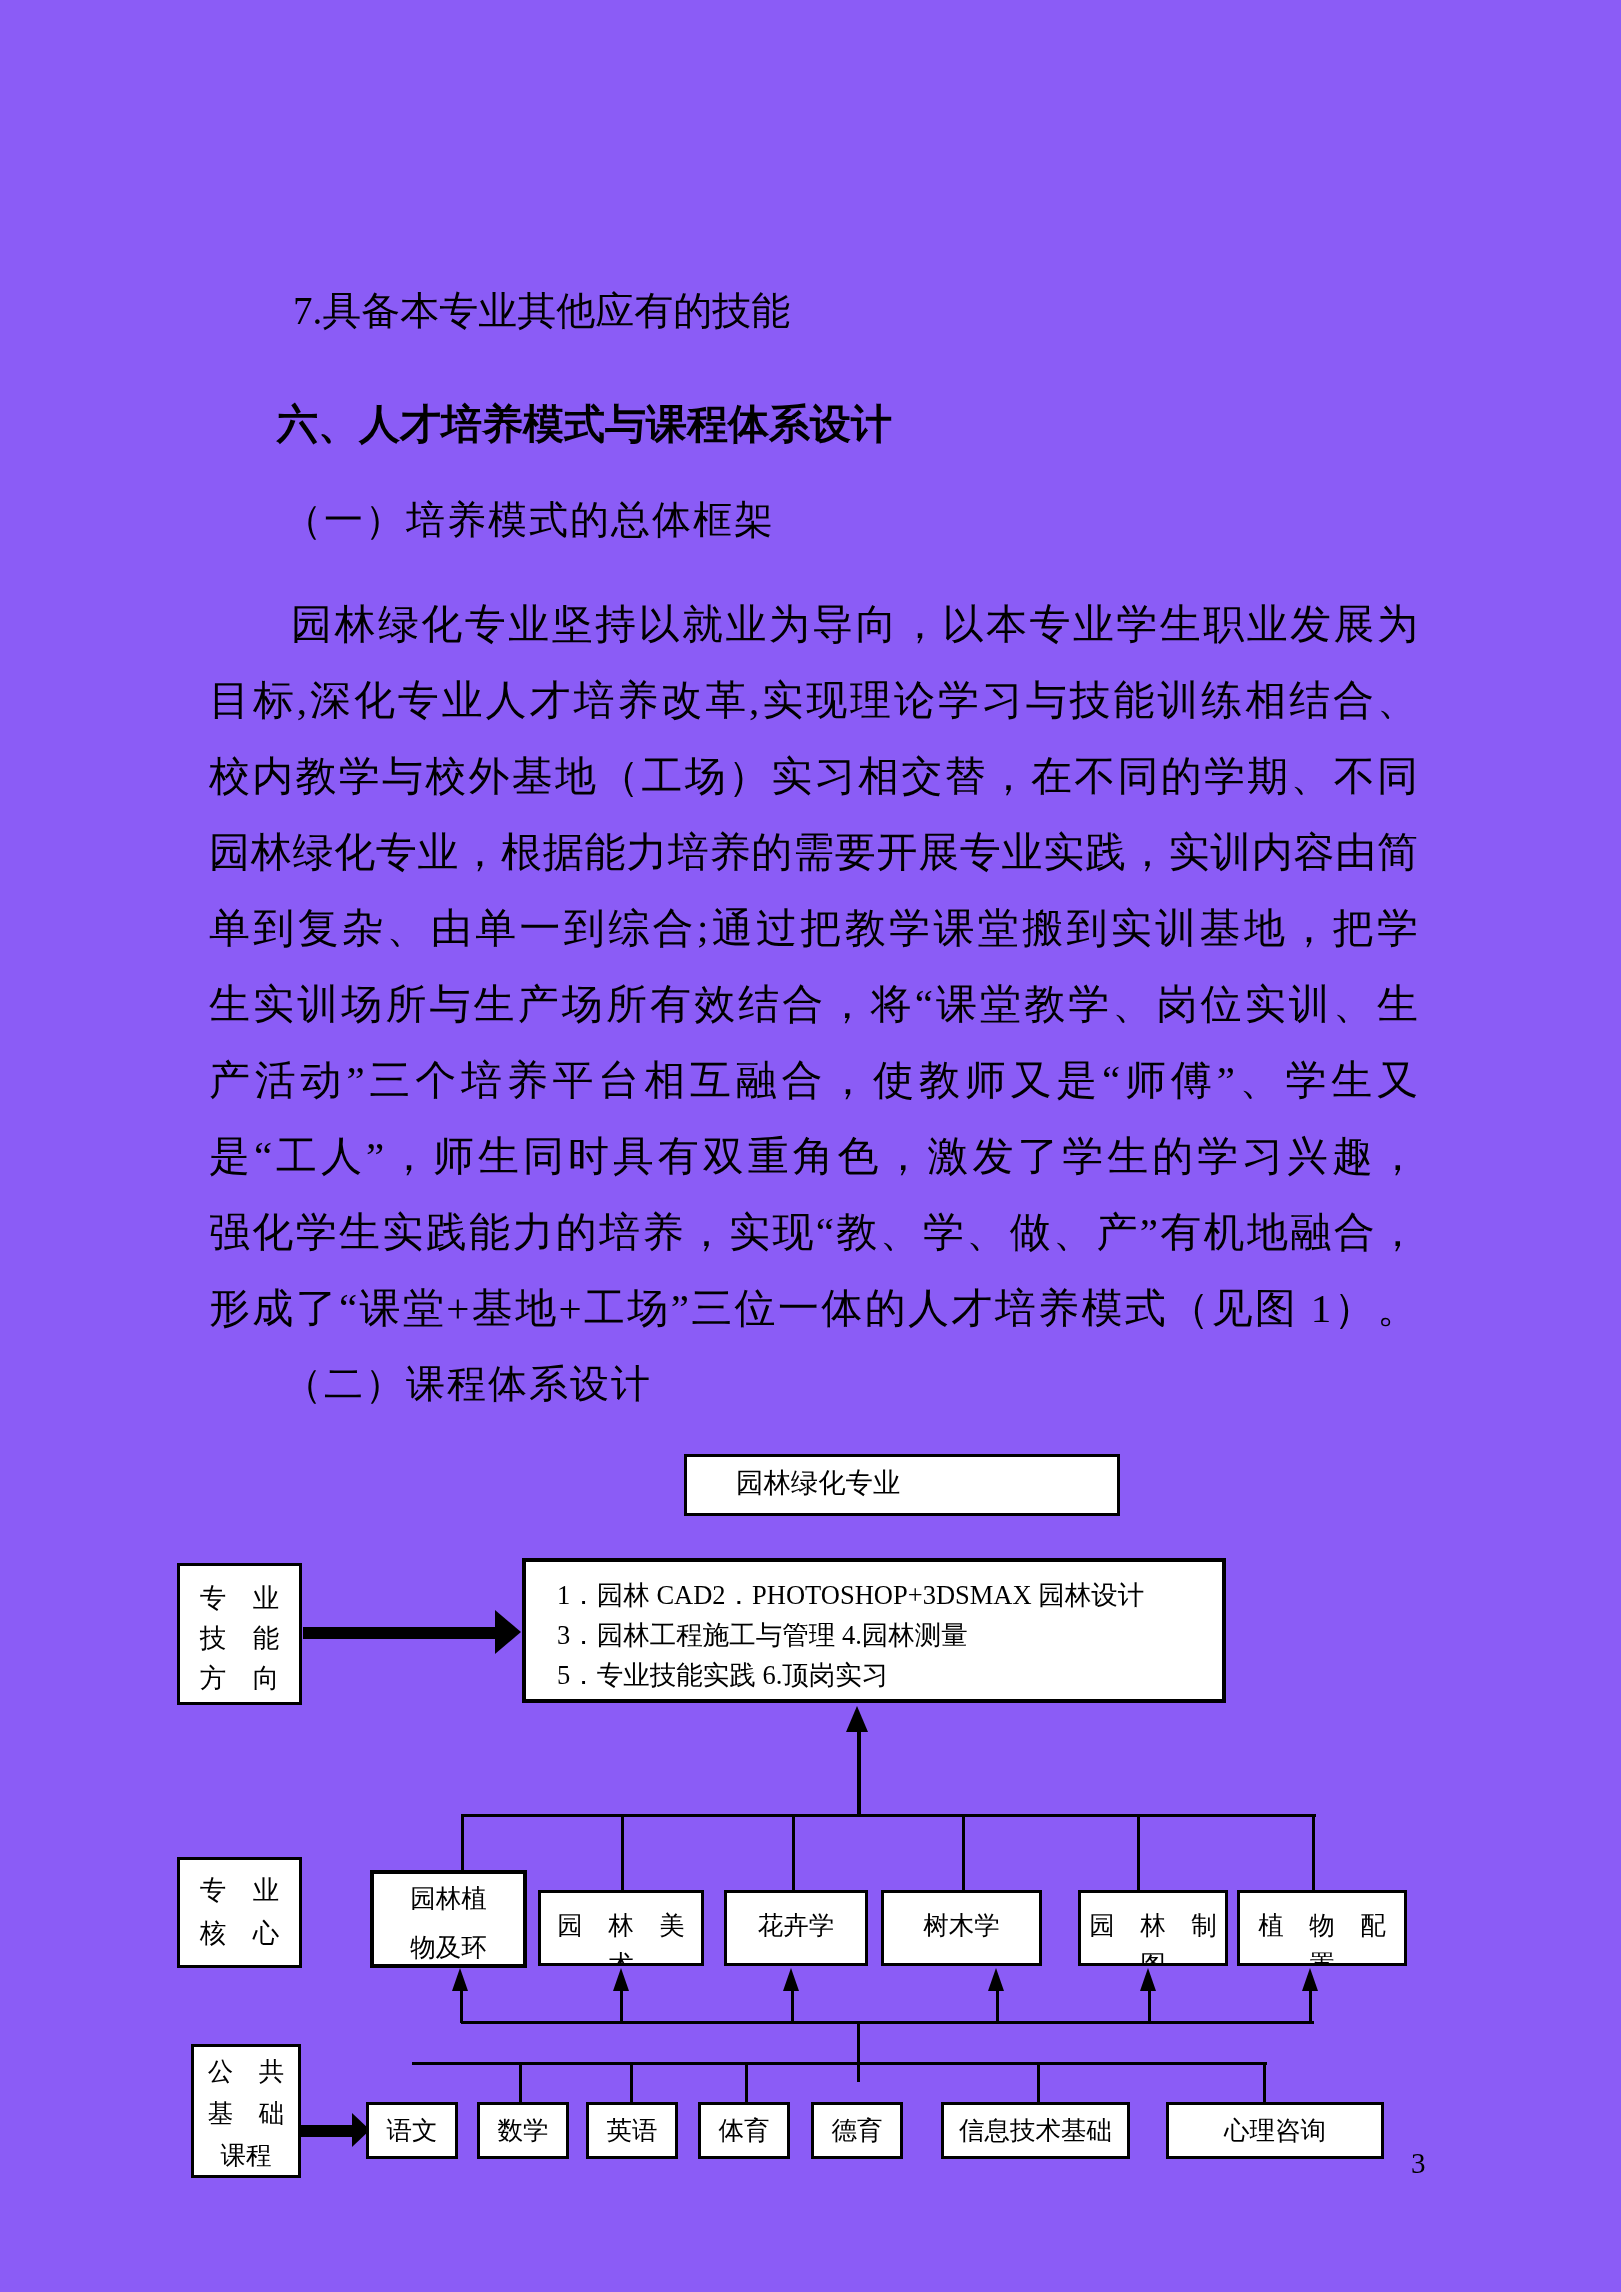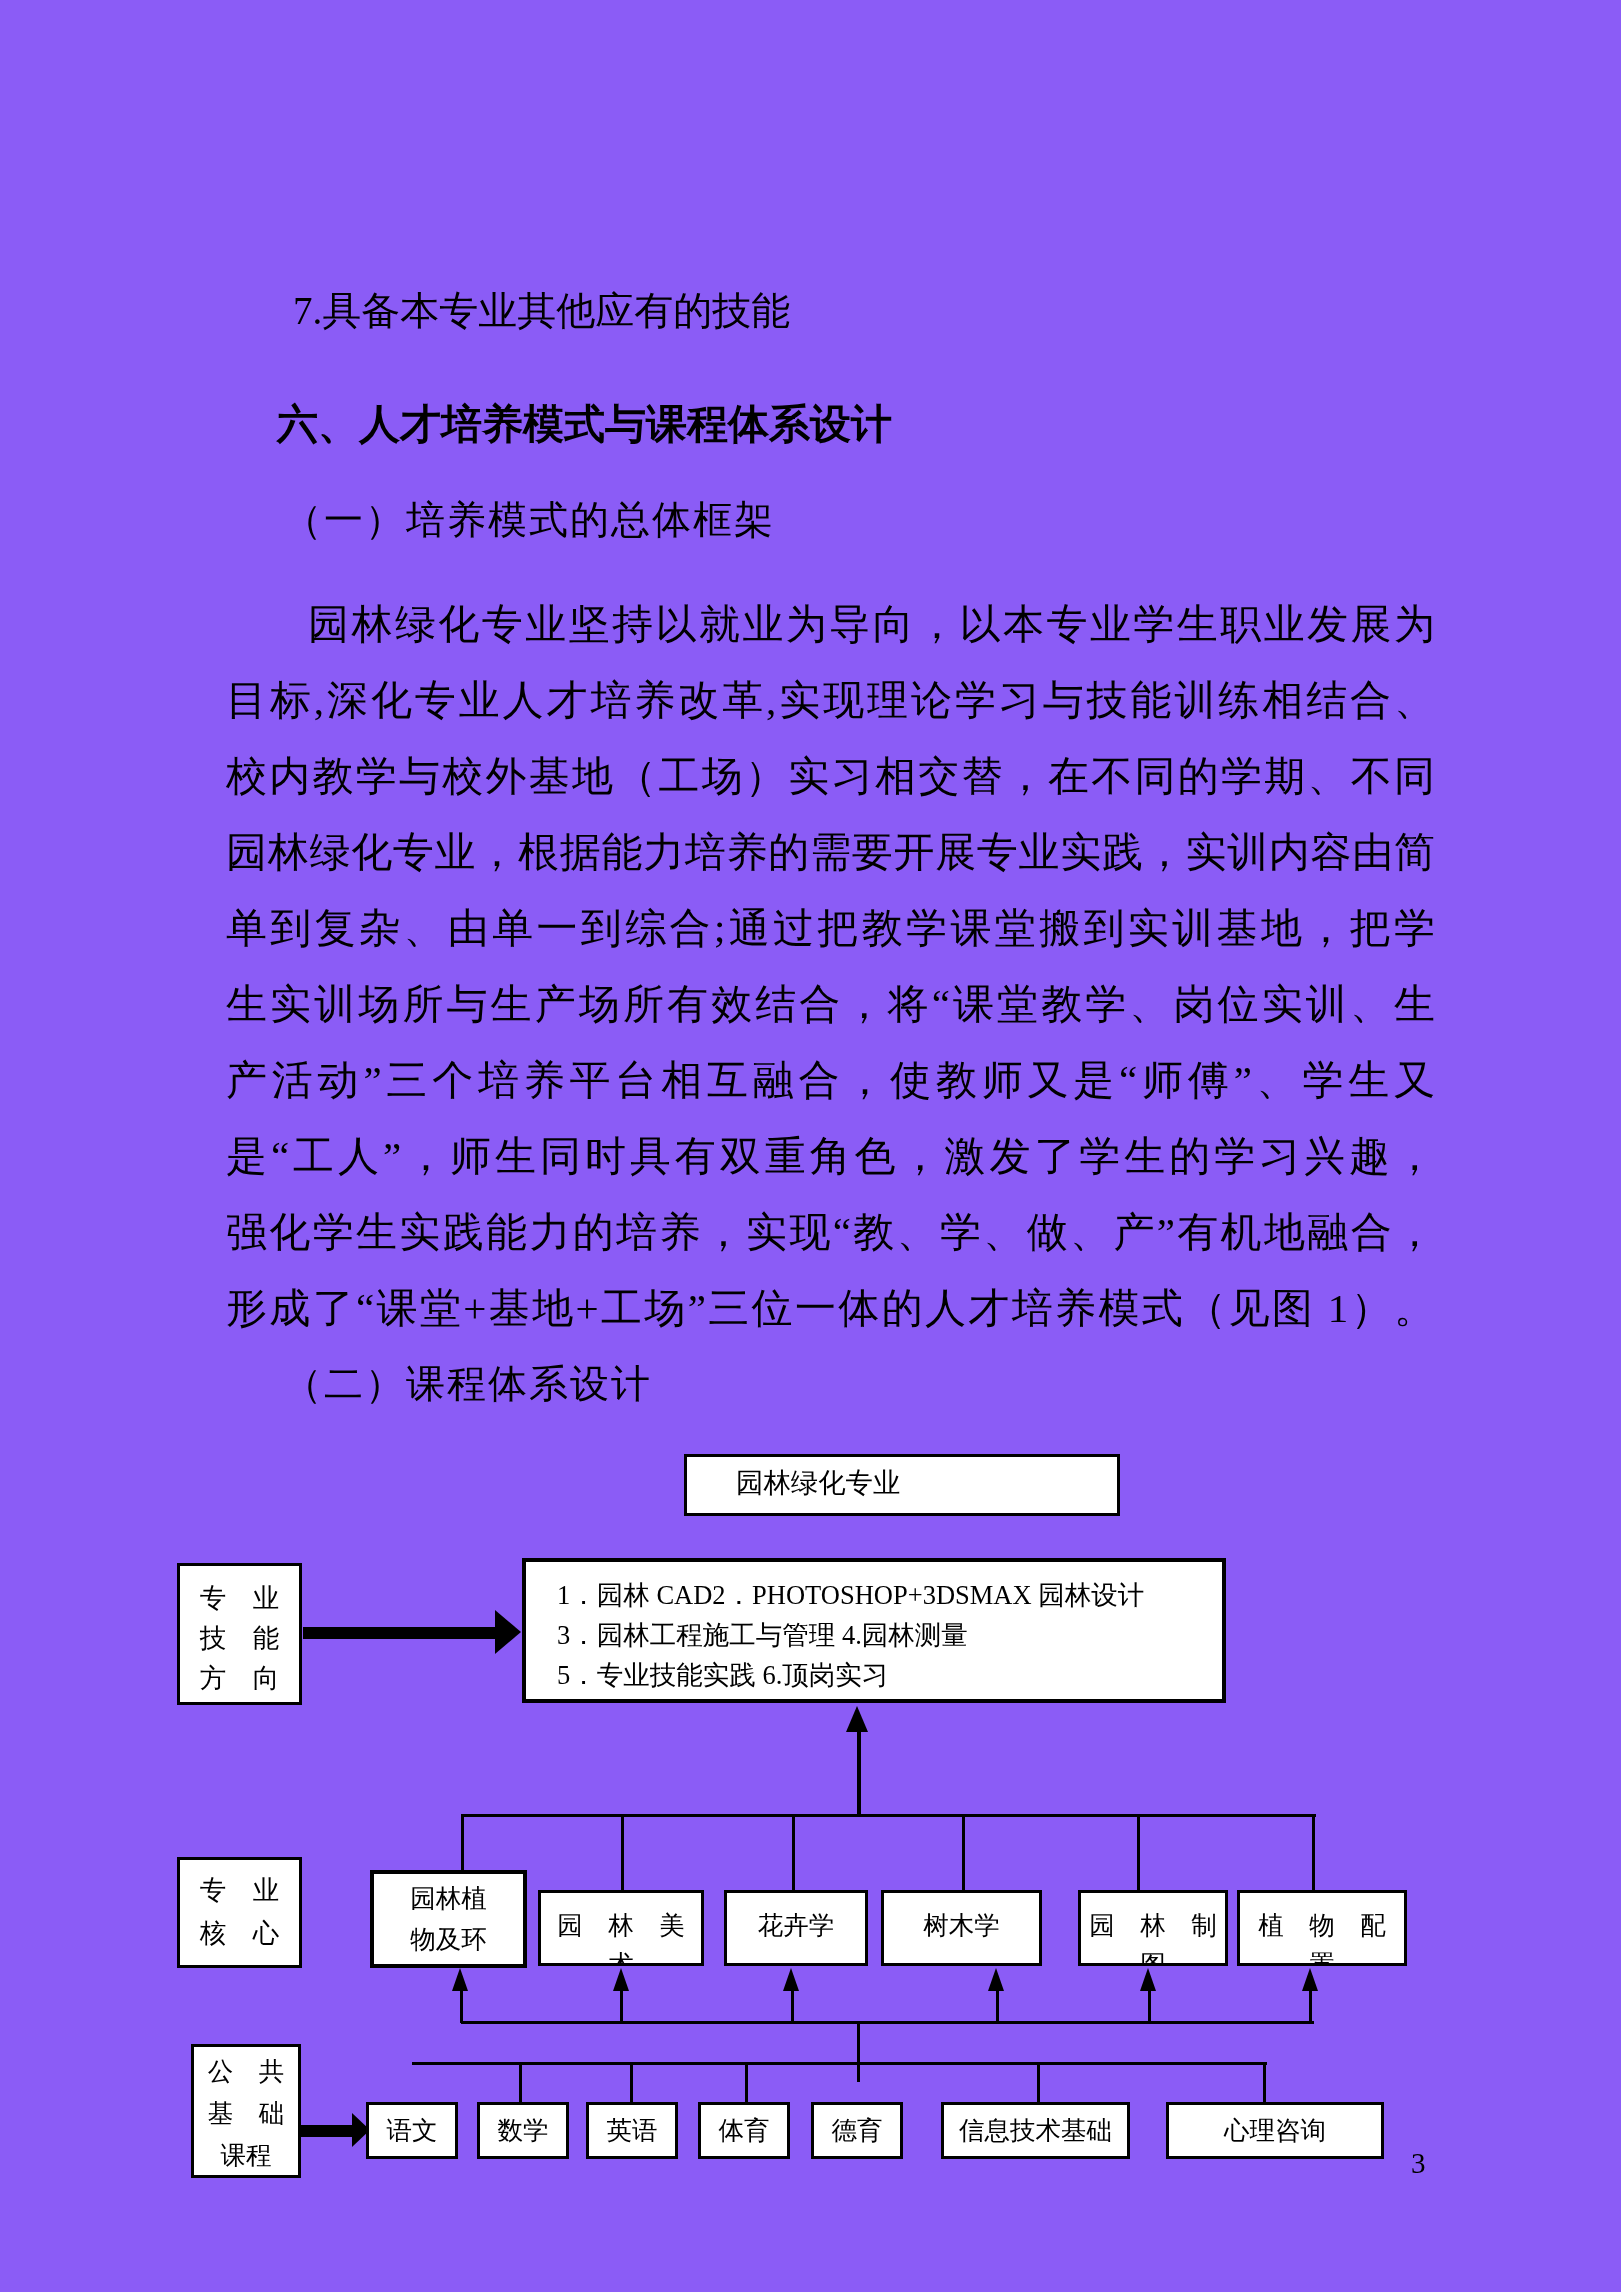--- a/index.html
+++ b/index.html
@@ -5,41 +5,41 @@
   html,body{margin:0;padding:0;background:#888;}
   #page{position:relative;width:1621px;height:2293px;background:#8b5cf6;margin:0 auto;
         font-family:"Liberation Serif","DejaVu Serif",serif;color:#000;overflow:hidden;}
   .abs{position:absolute;}
   
   .t-item7{left:293px;top:287px;font-size:39px;line-height:47px;}
   .t-h6{left:277px;top:400px;font-size:41px;line-height:49px;font-weight:bold;
         font-family:"Liberation Sans","DejaVu Sans",sans-serif;}
   .t-h1{left:283px;top:496px;font-size:39px;line-height:47px;letter-spacing:2px;}
   .t-h2{left:283px;top:1360px;font-size:39px;line-height:47px;letter-spacing:2px;}
-  .para{left:226px;top:586px;width:1209px;font-size:41px;}
+  .para{left:209px;top:586px;width:1209px;font-size:41px;}
   .para .pline{height:76px;line-height:76px;text-align:justify;text-align-last:justify;white-space:nowrap;}
   .para .pline.first{text-indent:82px;}
   .pagenum{left:1411px;top:2147px;font-size:29px;}
   
   .dbox{position:absolute;box-sizing:border-box;border:3.9px solid #000;background:#fff;}
   .thick{border-width:4.9px;}
   .top-box{left:651px;top:1454px;width:436px;height:62px;font-size:27.4px;line-height:53px;padding-left:49px;margin-left:33px;}
   .skill-box{left:177px;top:1563px;width:125px;height:142px;padding-top:11.8px;text-align:center;}
   .skill-box div{font-size:26.5px;line-height:40px;}
   .big-box{left:522px;top:1558px;width:704px;height:145px;padding:12.7px 0 0 31px;}
   .big-box div{font-size:26.5px;line-height:40px;white-space:nowrap;}
   .core-label{left:177px;top:1857px;width:125px;height:111px;padding-top:8.8px;text-align:center;}
   .core-label div{font-size:26.5px;line-height:43px;}
   .pub-label{left:191px;top:2044px;width:110px;height:134px;padding-top:3.9px;text-align:center;overflow:hidden;}
   .pub-label div{font-size:25.5px;line-height:42px;}
   .core-box{top:1890px;height:76px;text-align:center;overflow:hidden;}
   .core-box .l1{font-size:25.5px;line-height:25.5px;margin-top:19.6px;white-space:nowrap;}
   .core-box .l2{position:absolute;left:0;right:0;top:59px;font-size:25.5px;line-height:25.5px;text-align:center;}
   .core-b1{left:370px;top:1870px;width:157px;height:98px;text-align:center;overflow:hidden;}
-  .core-b1 div{font-size:25.5px;line-height:37px;margin-top:4px;}
+  .core-b1 div{font-size:25.5px;line-height:37px;margin-top:12px;}
   .core-b1 .l1{margin-top:6px;}
   .core-b2{left:538px;width:166px;}
   .core-b3{left:724px;width:144px;}
   .core-b4{left:881px;width:161px;}
   .core-b5{left:1062px;width:150px;margin-left:16px;}
   .core-b6{left:1237px;width:170px;}
   .bot-box{top:2102px;height:57px;display:flex;align-items:center;justify-content:center;
            font-size:25.5px;white-space:nowrap;overflow:hidden;}
   .bb1{left:366px;width:92px;} .bb2{left:477px;width:92px;} .bb3{left:586px;width:92px;}
   .bb4{left:698px;width:92px;} .bb5{left:811px;width:92px;}

